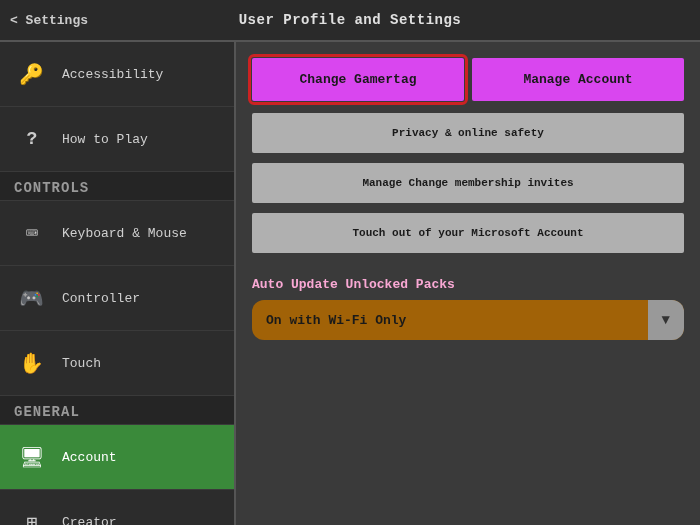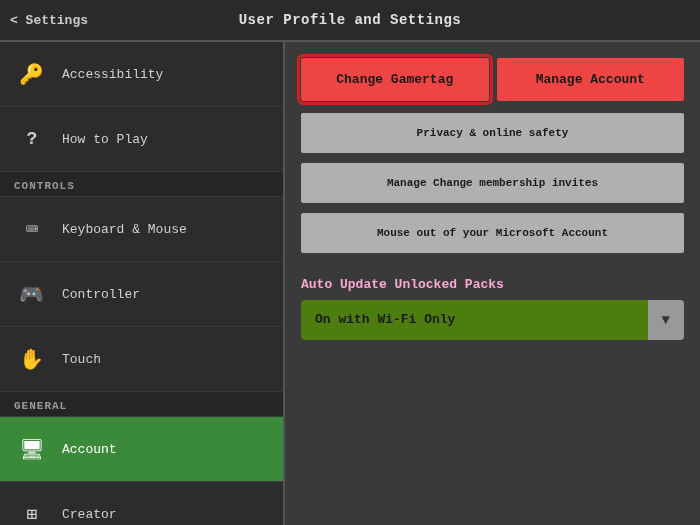--- a/index.html
+++ b/index.html
@@ -51,21 +51,21 @@
 
     
     .main-layout {
       display: flex;
       flex: 1;
       overflow: hidden;
     }
 
     
     .sidebar {
-      width: 285px;
+      width: 236px;
       background: #2c2c2c;
       border-right: 2px solid #555;
       display: flex;
       flex-direction: column;
       overflow-y: auto;
     }
 
     .sidebar-item {
       display: flex;
       align-items: center;
@@ -78,21 +78,21 @@
     }
 
     .sidebar-item.active {
       background: #3a8a3a;
       color: #fff;
     }
 
     .sidebar-section-header {
       padding: 8px 14px 4px;
       color: #999;
-      font-size: 11px;
+      font-size: 14px;
       font-weight: bold;
       letter-spacing: 1px;
       text-transform: uppercase;
       border-bottom: 1px solid #3a3a3a;
       background: #252525;
     }
 
     .icon-box {
       width: 36px;
       height: 36px;
@@ -140,21 +140,21 @@
 
     .action-buttons-row {
       display: flex;
       gap: 8px;
       margin-bottom: 12px;
     }
 
     .btn {
       flex: 1;
       padding: 14px 10px;
-      background: #ef4444;
+      background: #d946ef;
       border: none;
       cursor: pointer;
       font-family: 'Courier New', Courier, monospace;
       font-size: 13px;
       font-weight: bold;
       color: #1a1a1a;
       text-align: center;
       border-radius: 2px;
     }
 
@@ -180,23 +180,23 @@
 
     .section-label {
       color: #f9a8d4;
       font-size: 13px;
       font-weight: bold;
       margin: 14px 0 8px;
     }
 
     .dropdown-row {
       display: flex;
-      align-items: flex-start;
-      background: #4d7c0f;
-      border-radius: 4px;
+      align-items: center;
+      background: #a16207;
+      border-radius: 12px;
       overflow: hidden;
     }
 
     .dropdown-value {
       flex: 1;
       padding: 12px 14px;
       font-family: 'Courier New', Courier, monospace;
       font-size: 13px;
       color: #1a1a1a;
       font-weight: bold;
@@ -280,21 +280,21 @@
         <button class="btn">Manage Account</button>
       </div>
 
       
       <button class="content-btn">Privacy &amp; online safety</button>
 
       
       <button class="content-btn">Manage Change membership invites</button>
 
       
-      <button class="content-btn">Mouse out of your Microsoft Account</button>
+      <button class="content-btn">Touch out of your Microsoft Account</button>
 
       
       <div class="section-label">Auto Update Unlocked Packs</div>
       <div class="dropdown-row">
         <div class="dropdown-value">On with Wi-Fi Only</div>
         <div class="dropdown-arrow">▼</div>
       </div>
 
     </div>
   </div>

